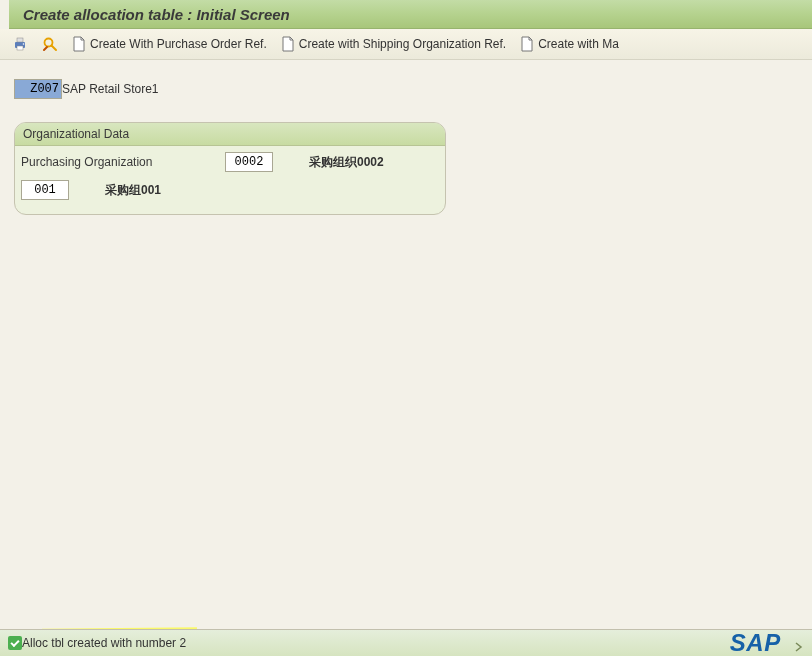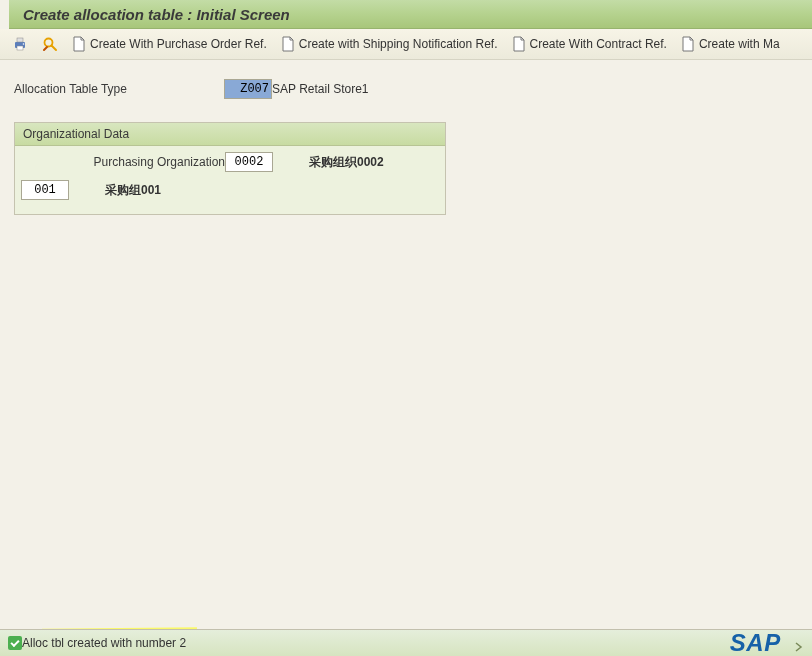--- a/index.html
+++ b/index.html
@@ -81,38 +81,38 @@
     color: #000;
   }
   .field-desc {
     color: #333;
   }
   
   .group-box {
     margin-top: 22px;
     width: 430px;
     border: 1px solid #c5c3af;
-    border-radius: 0;
+    border-radius: 12px;
     background: #edf2de;
     overflow: hidden;
   }
   .group-header {
     background: linear-gradient(to bottom,#d8e6bf,#c8dba2);
     border-bottom: 1px solid #b7c494;
     height: 22px;
     display: flex;
     align-items: center;
     padding-left: 8px;
     color: #3a3a3a;
   }
   .group-body {
     padding: 4px 6px 8px 6px;
   }
   .group-body .field-row { height: 24px; }
-  .group-body .field-label { width: 204px; text-align: right; }
+  .group-body .field-label { width: 204px; }
   .group-body .field-input { width: 42px; text-align: center; }
   .group-body .field-desc { margin-left: 36px; font-weight: bold; }
   
   .status-bar {
     position: absolute;
     left: 0; right: 0; bottom: 0;
     height: 26px;
     background: linear-gradient(to bottom,#e5eedb 0%, #d6e4c0 100%);
     border-top: 1px solid #c2c0ad;
     display: flex;
@@ -193,42 +193,34 @@
         <path d="M2 1 h7 l3 3 v11 h-10 z" fill="#fff" stroke="#777" stroke-width="1"></path>
         <path d="M9 1 v3 h3" fill="none" stroke="#777" stroke-width="1"></path>
       </svg>
     <span>Create With Purchase Order Ref.</span>
   </span>
   <span class="tb-item">
     <svg class="icon-doc" viewBox="0 0 14 16">
         <path d="M2 1 h7 l3 3 v11 h-10 z" fill="#fff" stroke="#777" stroke-width="1"></path>
         <path d="M9 1 v3 h3" fill="none" stroke="#777" stroke-width="1"></path>
       </svg>
-    <span>Create with Shipping Notification Ref.</span>
+    <span>Create with Shipping Organization Ref.</span>
   </span>
   <span class="tb-item">
     <svg class="icon-doc" viewBox="0 0 14 16">
         <path d="M2 1 h7 l3 3 v11 h-10 z" fill="#fff" stroke="#777" stroke-width="1"></path>
         <path d="M9 1 v3 h3" fill="none" stroke="#777" stroke-width="1"></path>
       </svg>
-    <span>Create With Contract Ref.</span>
-  </span>
-  <span class="tb-item">
-    <svg class="icon-doc" viewBox="0 0 14 16">
-        <path d="M2 1 h7 l3 3 v11 h-10 z" fill="#fff" stroke="#777" stroke-width="1"></path>
-        <path d="M9 1 v3 h3" fill="none" stroke="#777" stroke-width="1"></path>
-      </svg>
     <span>Create with Ma</span>
   </span>
 </div>
 
 <div class="content">
 
   <div class="field-row">
-    <span class="field-label">Allocation Table Type</span>
     <input class="field-input sel" style="width: 42px;" value="Z007">
     <span class="field-desc">SAP Retail Store1</span>
   </div>
 
   <div class="group-box">
     <div class="group-header">Organizational Data</div>
     <div class="group-body">
       <div class="field-row">
         <span class="field-label">Purchasing Organization</span>
         <input class="field-input" value="0002" style="">

